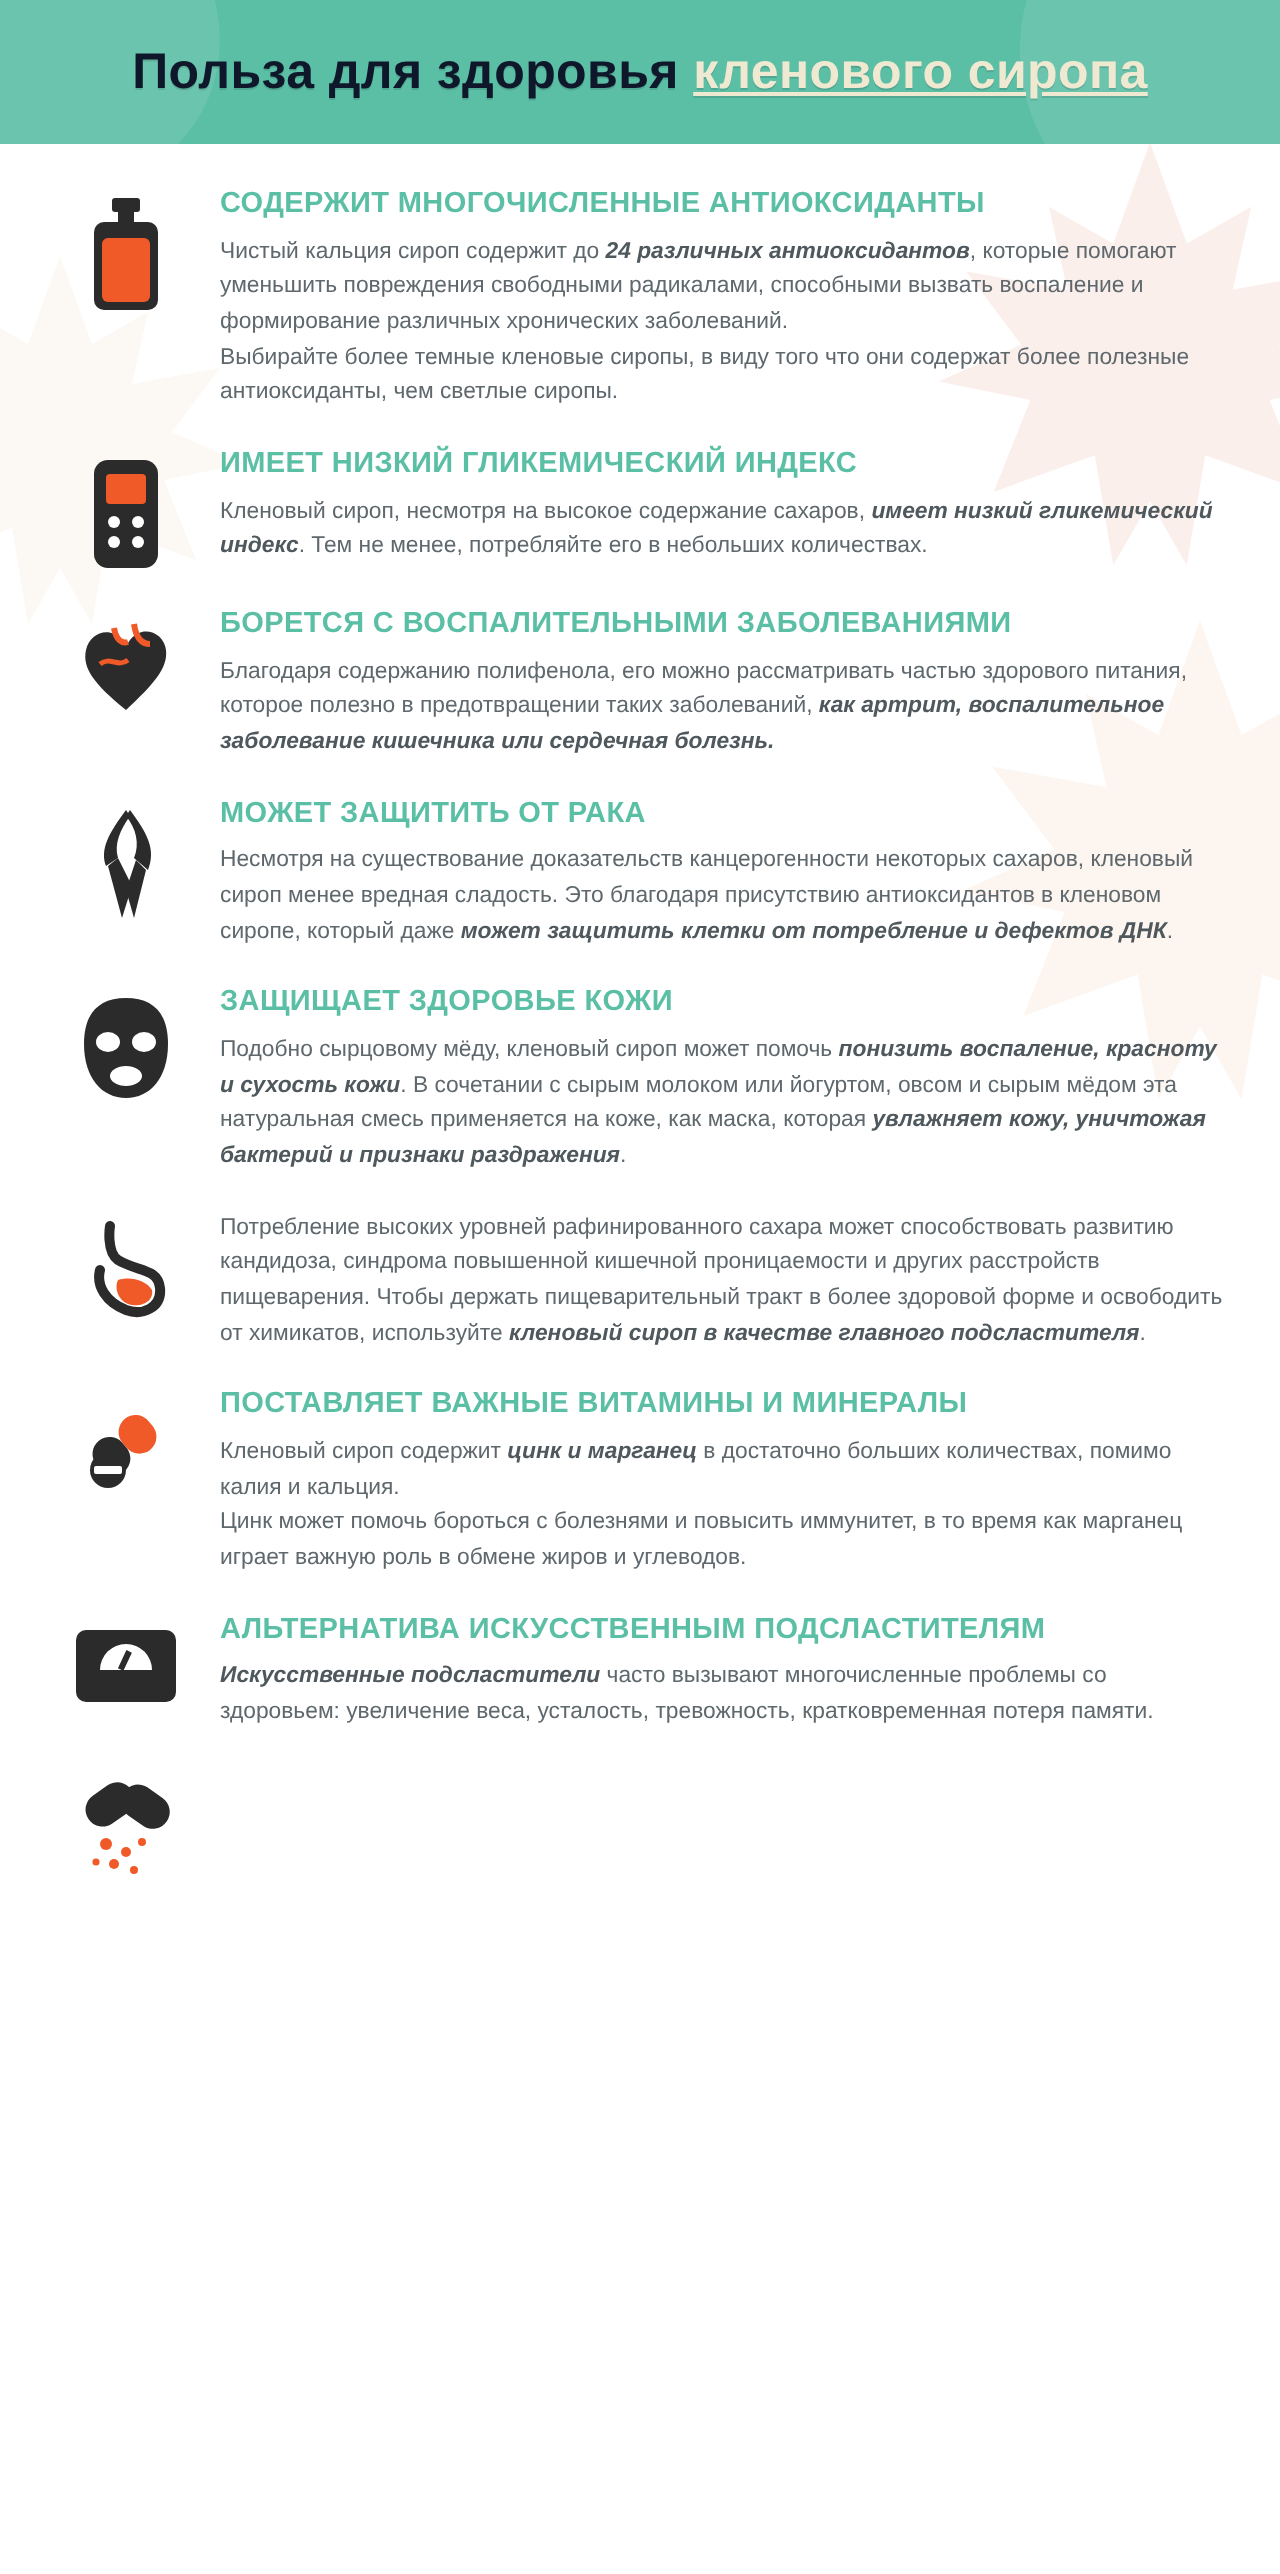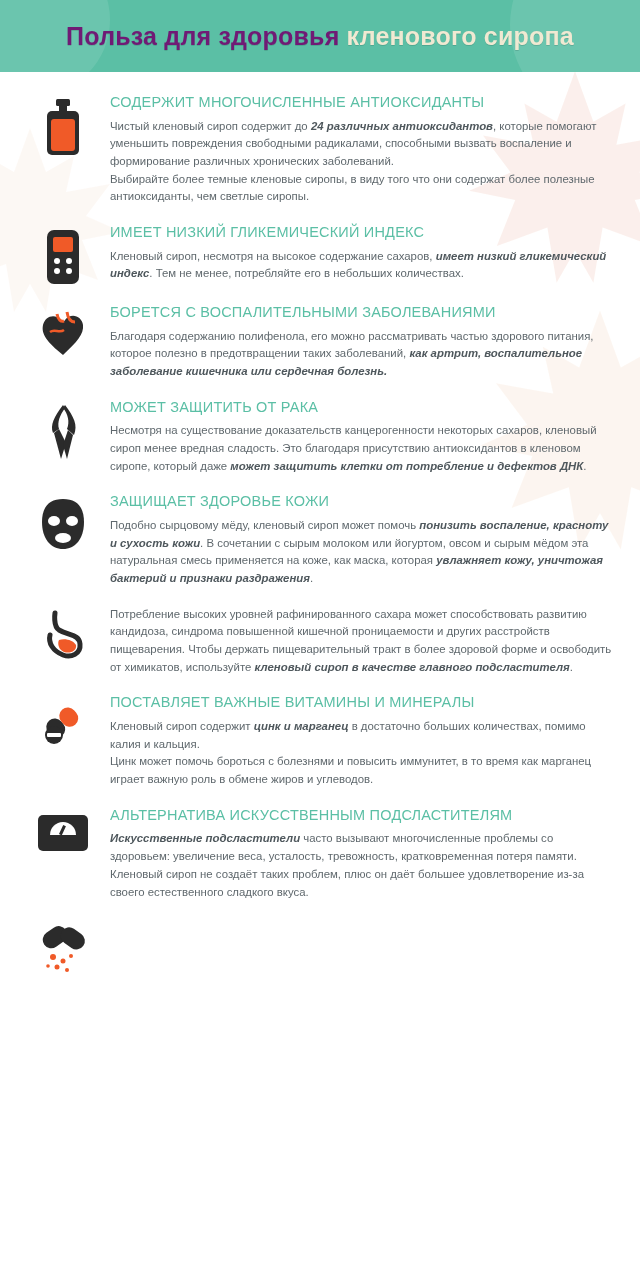--- a/index.html
+++ b/index.html
@@ -55,22 +55,22 @@
 
   .header-title {
     font-size: 25px;
     font-weight: bold;
     letter-spacing: 0.2px;
     text-align: center;
     position: relative;
     z-index: 3;
     text-shadow: 0 1px 0 rgba(0,0,0,0.12);
   }
-  .header-title .part-a { color: #701a75; }
-  .header-title .part-b { color: #f0e9d2; }
+  .header-title .part-a { color: #0f172a; }
+  .header-title .part-b { color: #f0e9d2; text-decoration: underline; }
 
   
   .content {
     position: relative;
     z-index: 2;
     padding: 22px 22px 26px 16px;
   }
   .section {
     display: flex;
     align-items: flex-start;
@@ -83,21 +83,21 @@
     justify-content: center;
     padding-top: 4px;
   }
   .text-cell {
     flex: 1;
     padding-right: 4px;
   }
   .section-title {
     color: #5bbfa5;
     font-size: 14.5px;
-    font-weight: normal;
+    font-weight: bold;
     letter-spacing: 0.2px;
     margin: 0 0 7px 0;
     line-height: 1.15;
   }
   .section-body {
     font-size: 11.4px;
     line-height: 1.55;
     color: #5f686d;
     margin: 0;
   }
@@ -136,21 +136,21 @@
         <svg width="44" height="58" viewBox="0 0 44 58" aria-hidden="true">
           <rect x="15" y="1" width="14" height="7" rx="1.5" fill="#2b2b2b"></rect>
           <rect x="18" y="8" width="8" height="5" fill="#2b2b2b"></rect>
           <rect x="6" y="13" width="32" height="44" rx="5" fill="#2b2b2b"></rect>
           <rect x="10" y="21" width="24" height="32" rx="3" fill="#f05a28"></rect>
         </svg>
       </div>
       <div class="text-cell">
         <h2 class="section-title">СОДЕРЖИТ МНОГОЧИСЛЕННЫЕ АНТИОКСИДАНТЫ</h2>
         <p class="section-body">
-            <span class="ln"><span>Чистый кленовый сироп содержит до </span><b>24 различных антиоксидантов</b><span>, которые помогают уменьшить повреждения свободными радикалами, способными вызвать воспаление и формирование различных хронических заболеваний.</span></span>
+            <span class="ln"><span>Чистый кальция сироп содержит до </span><b>24 различных антиоксидантов</b><span>, которые помогают уменьшить повреждения свободными радикалами, способными вызвать воспаление и формирование различных хронических заболеваний.</span></span>
             <span class="ln"><span>Выбирайте более темные кленовые сиропы, в виду того что они содержат более полезные антиоксиданты, чем светлые сиропы.</span></span>
           </p>
       </div>
     </div>
 
     <div class="section">
       <div class="icon-cell">
         <svg width="40" height="58" viewBox="0 0 40 58" aria-hidden="true">
           <rect x="4" y="2" width="32" height="54" rx="7" fill="#2b2b2b"></rect>
           <rect x="10" y="9" width="20" height="15" rx="2" fill="#f05a28"></rect>
@@ -258,21 +258,20 @@
         <svg width="54" height="44" viewBox="0 0 54 44" aria-hidden="true">
           <rect x="2" y="4" width="50" height="36" rx="5" fill="#2b2b2b"></rect>
           <path d="M14 24 A13 13 0 0 1 40 24 Z" fill="#ffffff"></path>
           <rect x="25" y="14" width="3" height="10" transform="rotate(25 26 19)" fill="#2b2b2b"></rect>
         </svg>
       </div>
       <div class="text-cell">
         <h2 class="section-title">АЛЬТЕРНАТИВА ИСКУССТВЕННЫМ ПОДСЛАСТИТЕЛЯМ</h2>
         <p class="section-body">
             <span class="ln"><b>Искусственные подсластители</b><span> часто вызывают многочисленные проблемы со здоровьем: увеличение веса, усталость, тревожность, кратковременная потеря памяти.</span></span>
-            <span class="ln"><span>Кленовый сироп не создаёт таких проблем, плюс он даёт большее удовлетворение из-за своего естественного сладкого вкуса.</span></span>
           </p>
       </div>
     </div>
 
     <div class="section">
       <div class="icon-cell">
         <svg width="52" height="54" viewBox="0 0 52 54" aria-hidden="true">
           <g transform="rotate(-35 18 16)">
             <rect x="6" y="6" width="26" height="17" rx="8.5" fill="#2b2b2b"></rect>
           </g>

